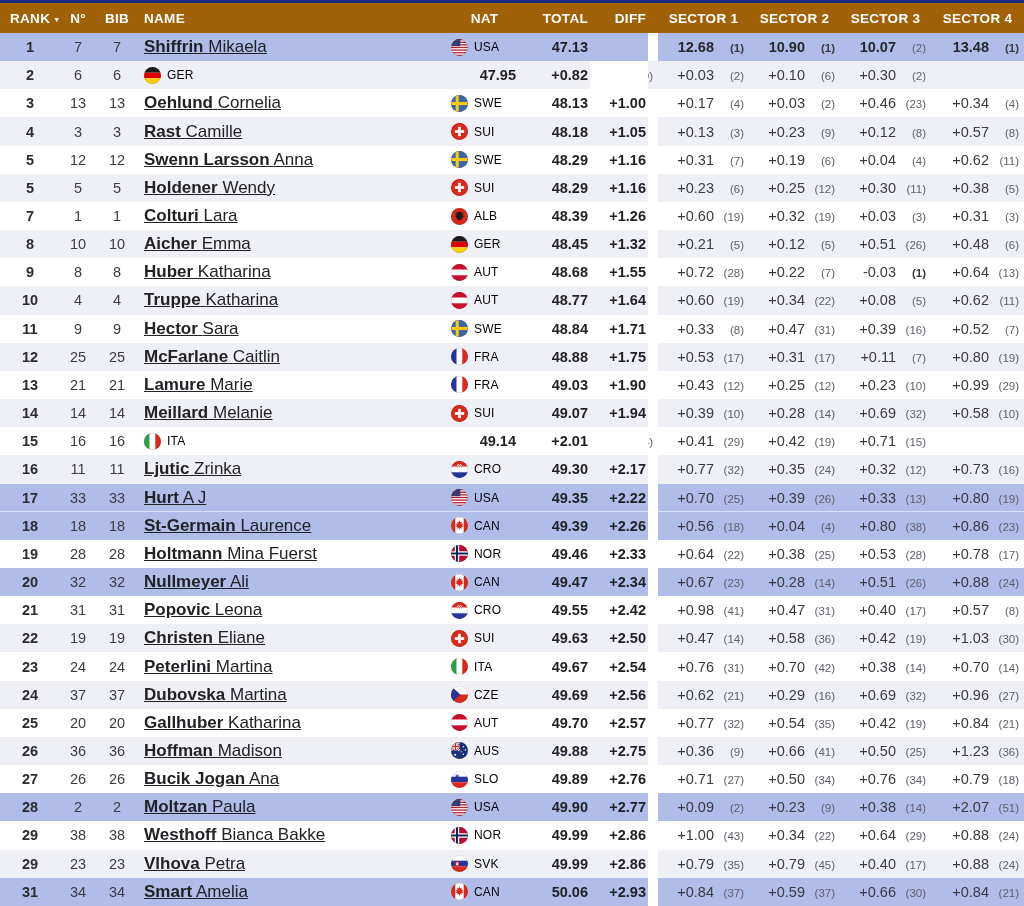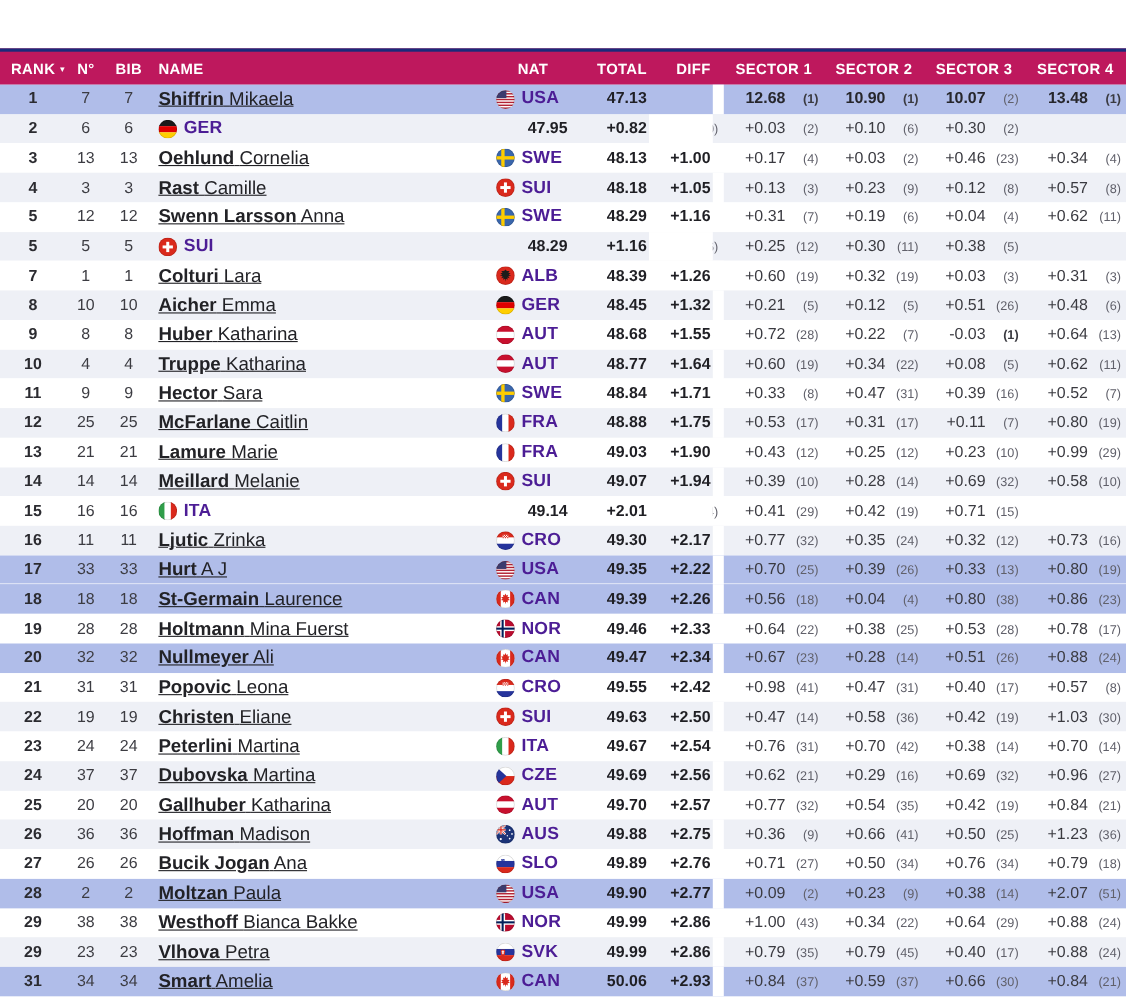--- a/index.html
+++ b/index.html
@@ -1,42 +1,42 @@
 <!DOCTYPE html>
 <html><head>
 <meta charset="utf-8">
 <style>
   html,body{margin:0;padding:0;background:#fff;}
   body{width:1024px;height:906px;overflow:hidden;font-family:"Liberation Sans","DejaVu Sans",sans-serif;}
   .table{width:1024px;height:906px;display:flex;flex-direction:column;}
   
-  .thead{height:33px;flex:0 0 33px;background:#be185d;border-top:3px solid #1b2a7a;box-sizing:border-box;
+  .thead{height:33px;flex:0 0 33px;background:#a16207;border-top:3px solid #1b2a7a;box-sizing:border-box;
          display:grid;grid-template-columns:60px 36px 42px 307px 73px 72px 58px 10px 91px 91px 91px 93px;
-         align-items:center;color:#fff;font-size:13.5px;font-weight:700;letter-spacing:.3px;margin-top:44px;}
+         align-items:center;color:#fff;font-size:13.5px;font-weight:700;letter-spacing:.3px;}
   .thead .h{white-space:nowrap;}
   .h-rank{padding-left:10px;text-align:left;display:flex;align-items:center;gap:3px;cursor:pointer;}
   .sort{font-size:7px;line-height:1;margin-top:2px;}
   .h-center{text-align:center;}
   .h-name{padding-left:6px;text-align:left;}
   .h-nat{padding-left:6px;text-align:center;}
   .h-right{text-align:right;padding-right:2px;}
   
   .tbody{flex:1;display:flex;flex-direction:column;}
   .row{flex:1;display:grid;grid-template-columns:60px 36px 42px 307px 73px 72px 58px 10px 91px 91px 91px 93px;
        align-items:center;background:#fff;font-size:14.5px;color:#3a3a40;}
   .row.alt{background:#eef0f6;}
   .row.hl{background:#b0bde9;}
   .row.hl-div{box-shadow:inset 0 -1px 0 rgba(255,255,255,.55);}
   .c{white-space:nowrap;overflow:hidden;}
   .rank{text-align:center;font-weight:700;color:#2b2b30;}
   .num{text-align:center;color:#3c3c42;}
   .name{padding-left:6px;color:#222226;font-size:17px;text-decoration:underline;}
   .name .last{font-weight:700;}
   .nat{padding-left:6px;display:flex;align-items:center;gap:6px;}
-  .nat .code{font-size:16px;color:#4c1d95;letter-spacing:.2px;font-weight:bold;}
+  .nat .code{font-size:12px;color:#000000;letter-spacing:.2px;}
   .flag{width:17px;height:17px;flex:0 0 17px;display:inline-flex;}
   .total,.diff{text-align:right;font-weight:700;color:#1f1f24;padding-right:2px;}
   .sep{height:100%;background:#ffffff;}
   .sector{display:flex;justify-content:flex-end;align-items:baseline;padding-right:5px;box-sizing:border-box;}
   .sv{text-align:right;}
   .sr{width:30px;text-align:right;font-size:11.5px;color:#60606a;}
   .sr.top{font-weight:700;color:#3a3a40;}
   .row.lead .sv{font-weight:700;color:#26262b;}
 </style>
 </head>
@@ -278,20 +278,21 @@
         </div>
         <div class="c sector">
           <span class="sv">+0.62</span>
           <span class="sr">(11)</span>
         </div>
       </div>
       <div class="row alt">
         <div class="c rank">5</div>
         <div class="c num">5</div>
         <div class="c num">5</div>
+        <div class="c name"><span class="last">Holdener</span> <span class="first">Wendy</span></div>
         <div class="c nat">
           <span class="flag">
             <svg width="17" height="17" viewBox="0 0 20 20">
               <defs>
                 <clipPath id="cf5">
                   <circle cx="10" cy="10" r="10"></circle>
                 </clipPath>
               </defs>
               <g clip-path="url(#cf5)">
                 <rect width="20" height="20" fill="#da291c"></rect>

